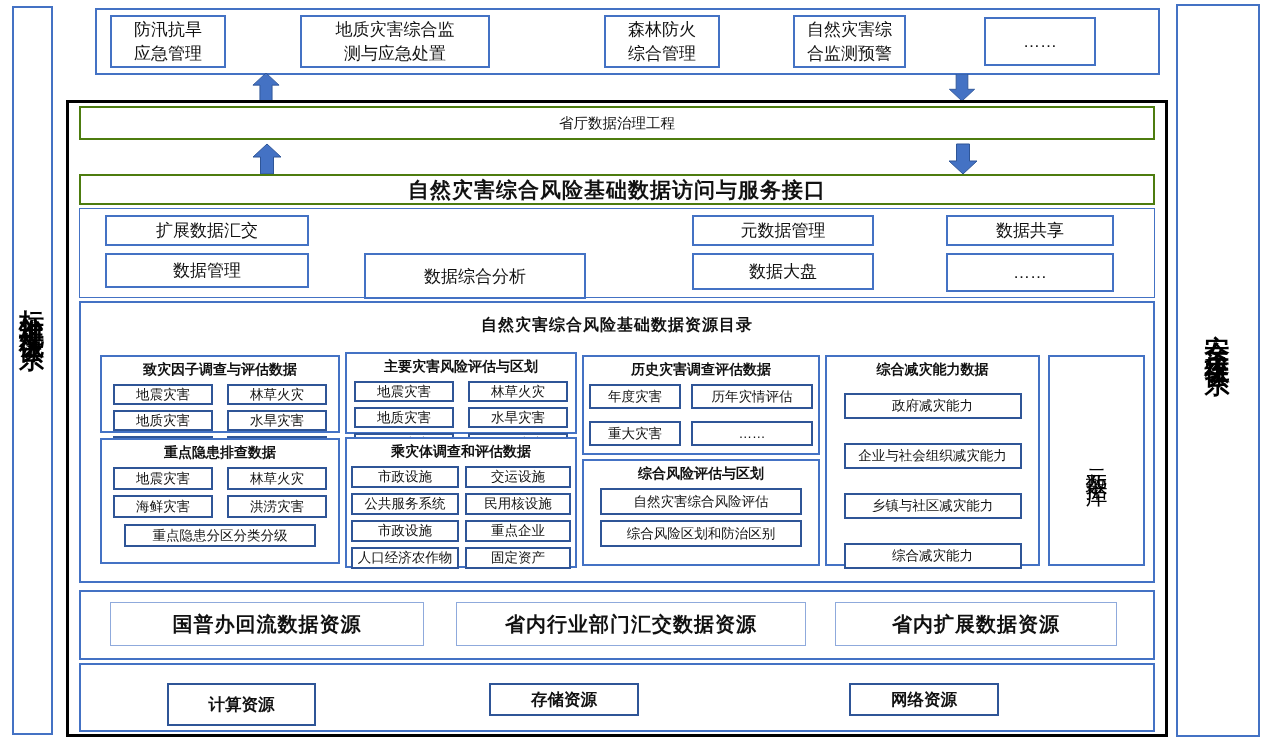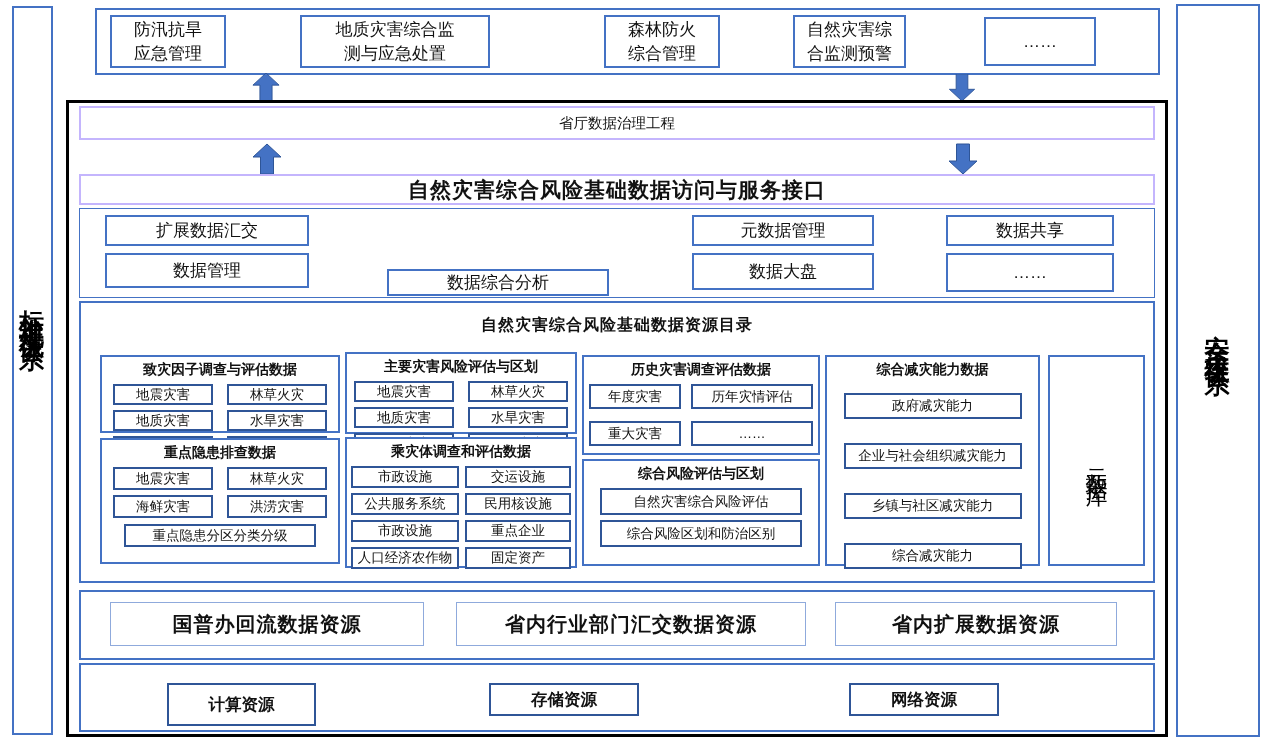--- a/index.html
+++ b/index.html
@@ -17,21 +17,21 @@
   
   .top-band{border:2px solid #4472C4;background:#fff;}
   .app-box{border:2px solid #4472C4;background:#fff;font-size:17px;line-height:1.4;}
 
   
   .arrow{position:absolute;}
 
   
   .black-box{border:3px solid #000;background:#fff;}
 
-  .band{border:2px solid #c4b5fd;background:#fff;}
+  .band{border:2px solid #4d7c0f;background:#fff;}
   .gov-band{font-size:14.5px;}
   .if-band{font-size:21px;font-weight:700;letter-spacing:1px;}
 
   .panel{border:2px solid #4472C4;background:#fff;}
   .svc-box{border:2px solid #4472C4;background:#fff;font-size:17px;}
 
   .catalog-title{position:absolute;left:0;top:2px;width:100%;height:40px;line-height:40px;
                  text-align:center;font-size:16px;font-weight:700;letter-spacing:1px;}
 
   .group{border:2px solid #4472C4;background:#fff;}
@@ -94,21 +94,21 @@
 
     <div class="abs band flexc if-band" style="left:10px;top:71px;width:1076px;height:31px;">
       <span>自然灾害综合风险基础数据访问与服务接口</span>
     </div>
 
     <div class="abs panel" style="left:10px;top:105px;width:1076px;height:90px;border-width:1.5px;">
       <div class="abs svc-box flexc" style="left:25px;top:6px;width:204px;height:31px;">扩展数据汇交</div>
       <div class="abs svc-box flexc" style="left:612px;top:6px;width:182px;height:31px;">元数据管理</div>
       <div class="abs svc-box flexc" style="left:866px;top:6px;width:168px;height:31px;">数据共享</div>
       <div class="abs svc-box flexc" style="left:25px;top:44px;width:204px;height:35px;">数据管理</div>
-      <div class="abs svc-box flexc" style="left:284px;top:60px;width:222px;height:27px;margin-left:23px;">数据综合分析</div>
+      <div class="abs svc-box flexc" style="left:284px;top:44px;width:222px;height:46px;">数据综合分析</div>
       <div class="abs svc-box flexc" style="left:612px;top:44px;width:182px;height:37px;">数据大盘</div>
       <div class="abs svc-box flexc" style="left:866px;top:44px;width:168px;height:39px;">……</div>
     </div>
 
     <div class="abs panel" style="left:10px;top:198px;width:1076px;height:282px;">
       <div class="catalog-title">自然灾害综合风险基础数据资源目录</div>
 
       <div class="abs group" style="left:19px;top:52px;width:240px;height:78px;">
         <div class="g-title">致灾因子调查与评估数据</div>
         <div class="g-grid" style="grid-template-columns:100px 100px;">

